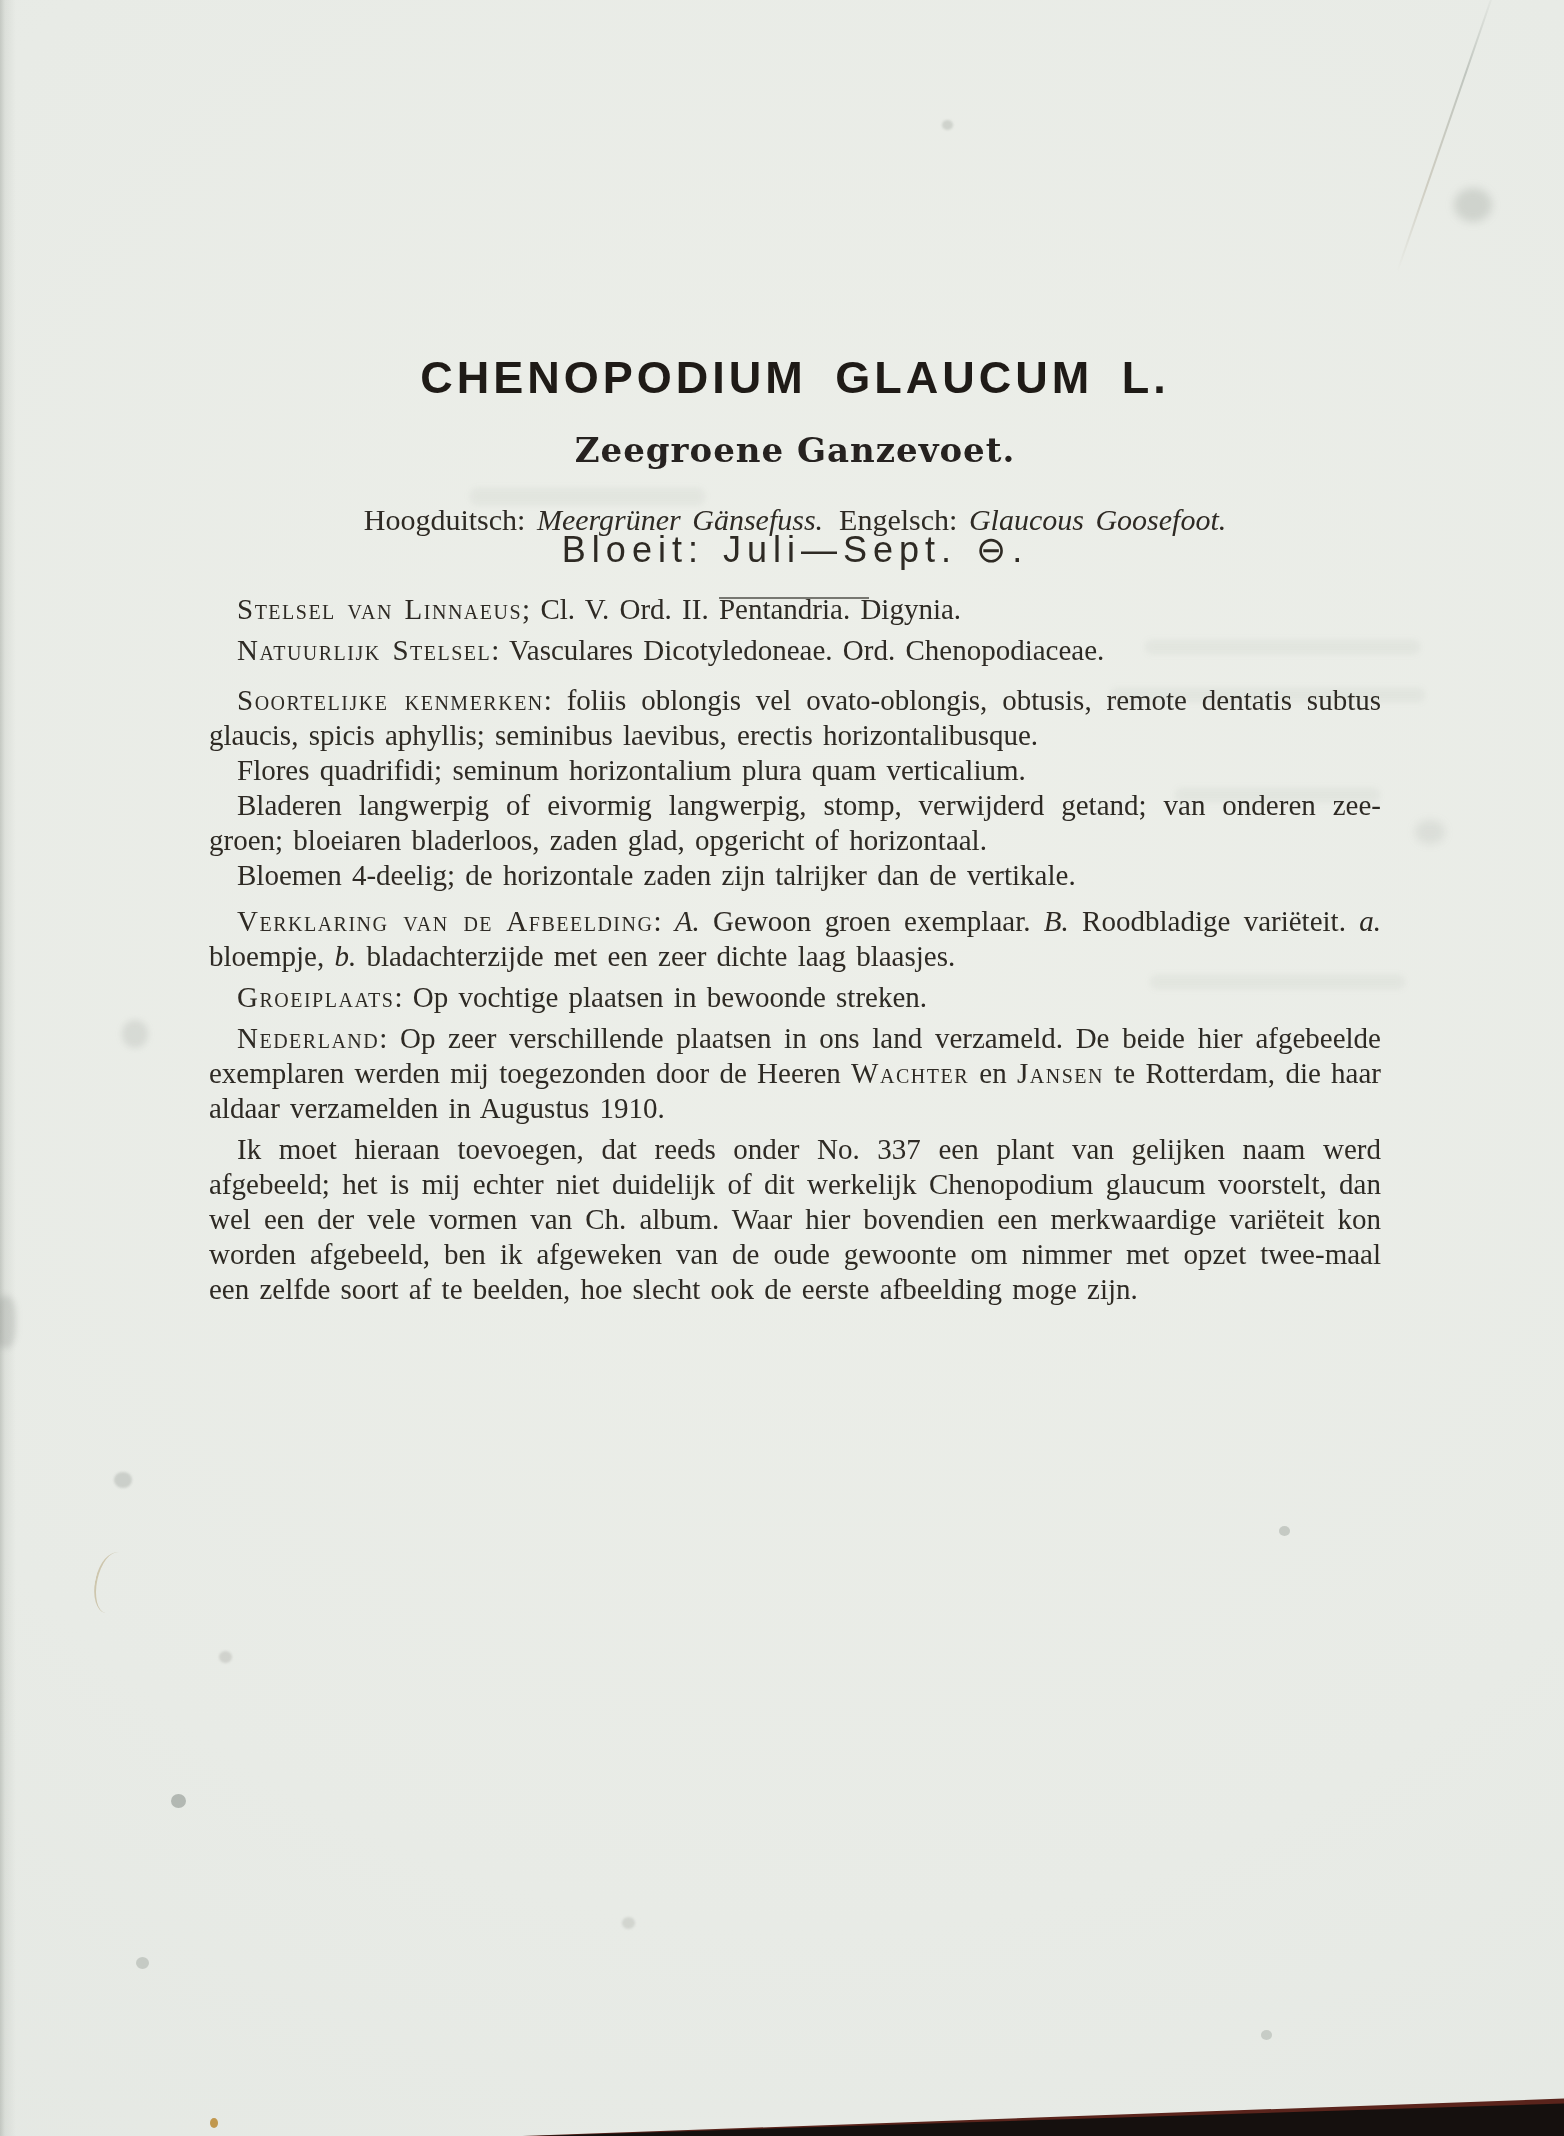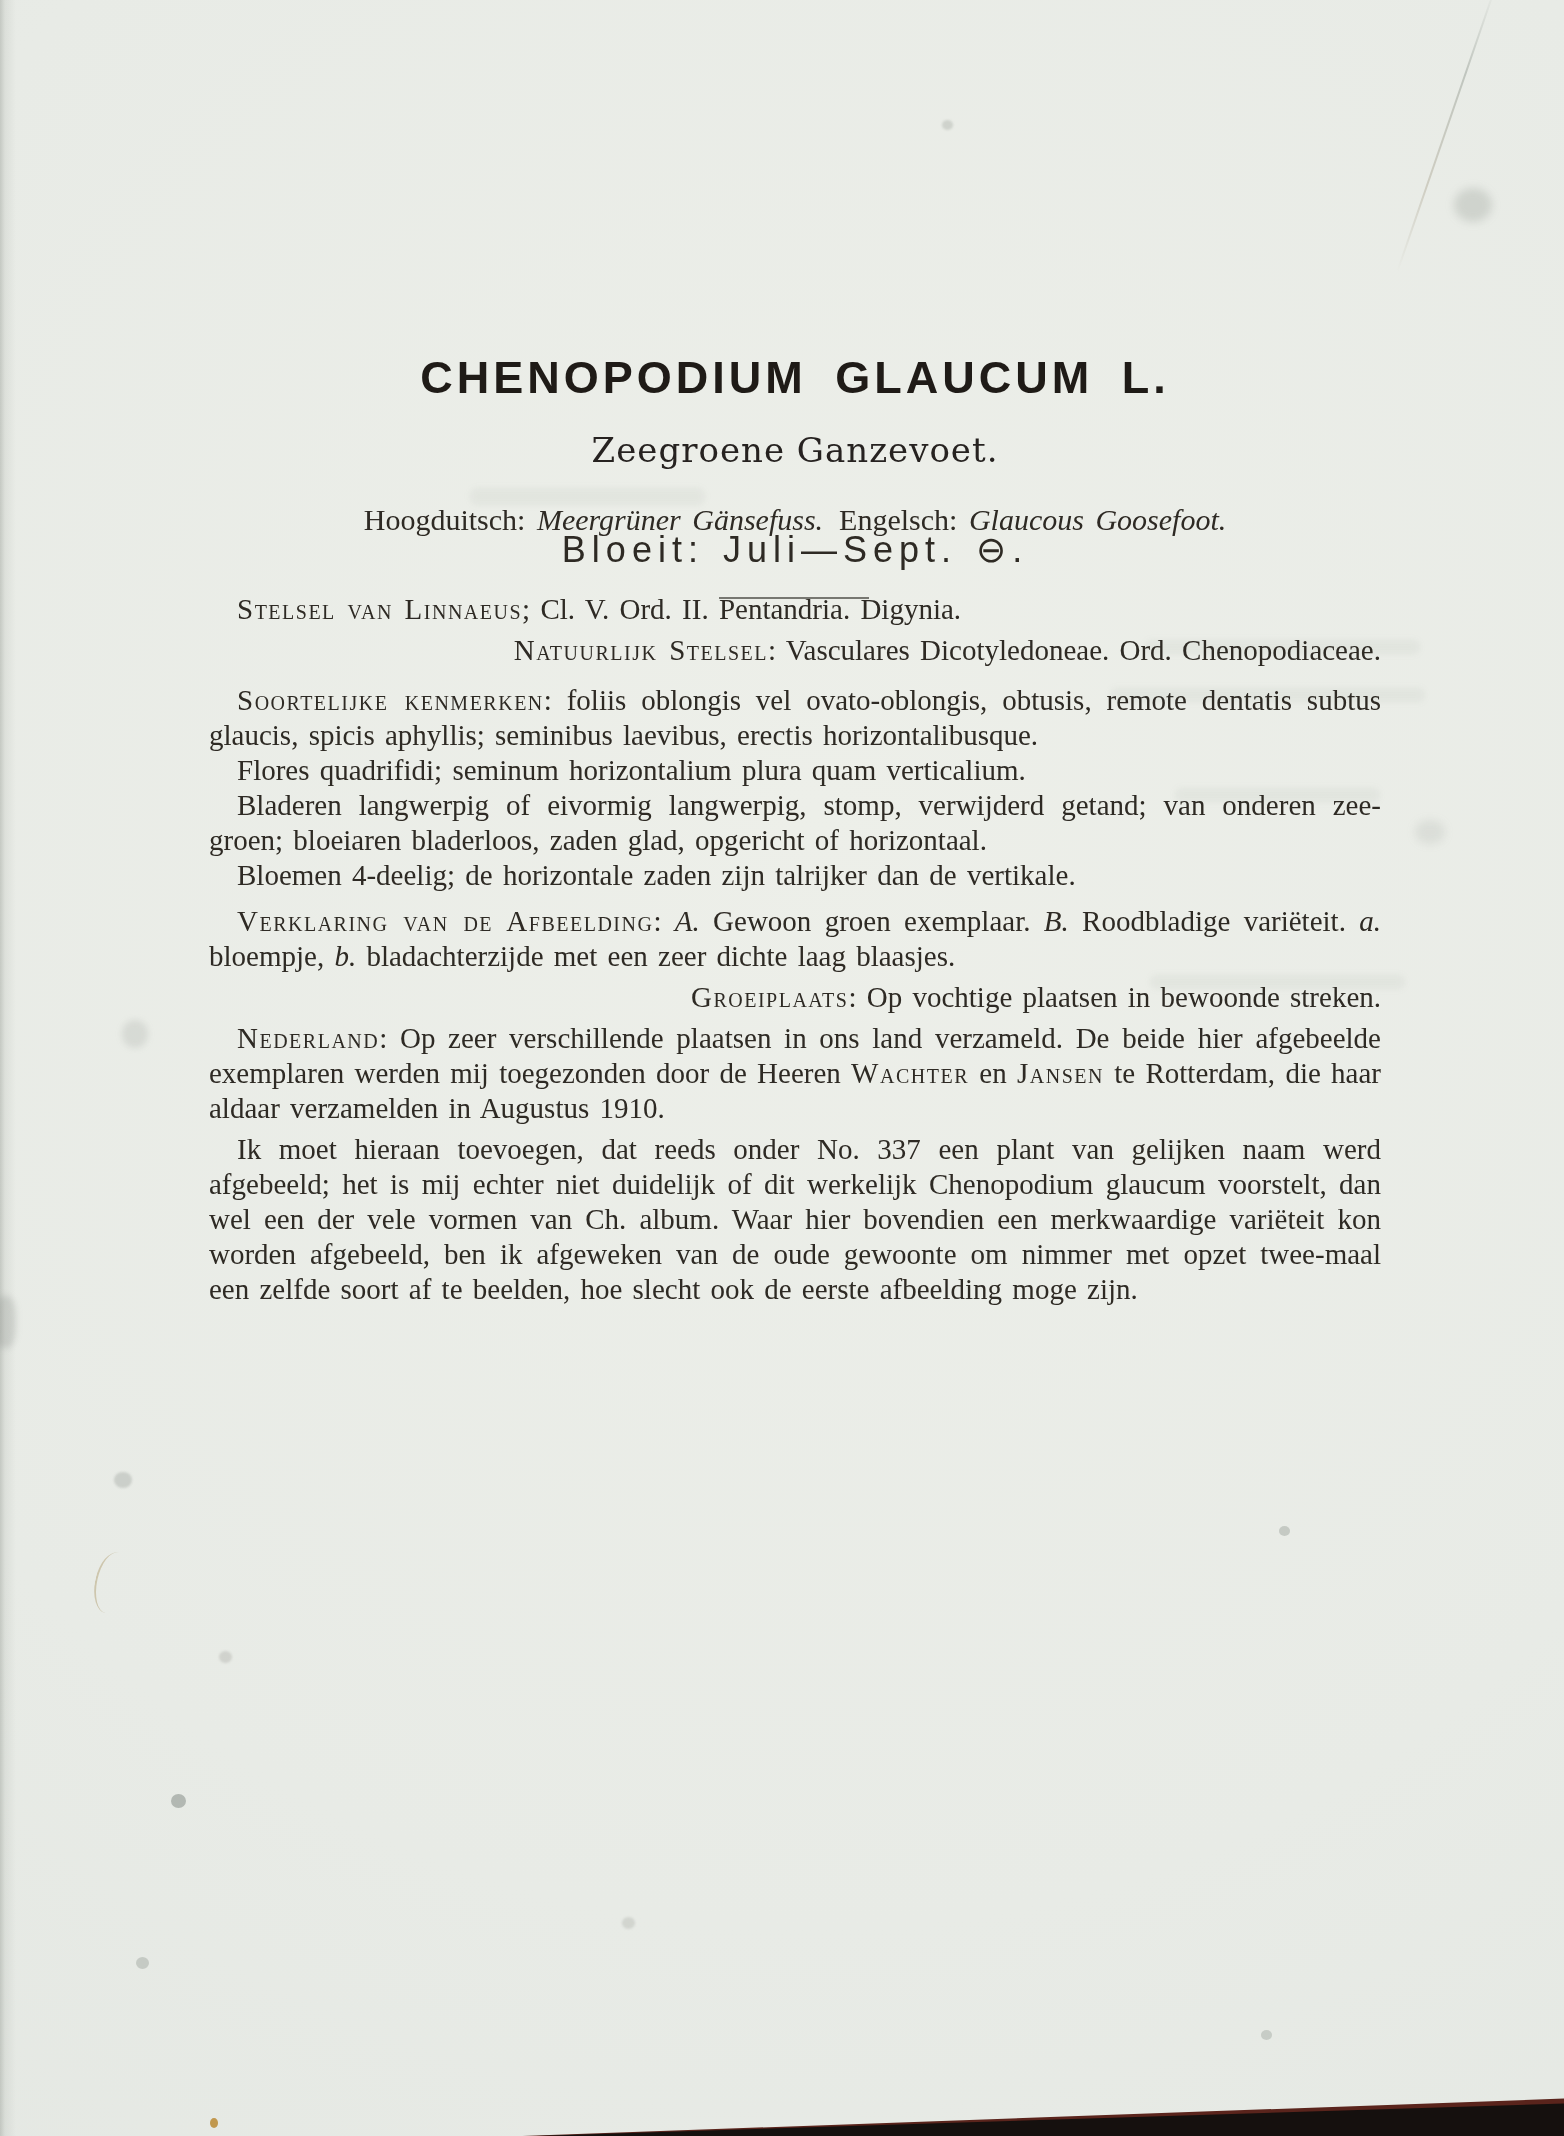--- a/index.html
+++ b/index.html
@@ -30,21 +30,21 @@
   .header{
     position:absolute;left:209px;width:1172px;top:355px;
     text-align:center;color:var(--title-ink);
   }
   .page-title{
     font-family:Liberation Sans, sans-serif;font-weight:bold;
     font-size:45px;line-height:45px;letter-spacing:4px;word-spacing:12px;
     color:#1f1b17;
   }
   .page-subtitle{
-    font-family:"DejaVu Serif", serif;font-weight:normal;
+    font-family:"DejaVu Serif", serif;font-weight:bold;
     font-size:34px;line-height:34px;letter-spacing:1px;
     margin-top:33px;color:#262220;
   }
   .language-line{
     font-family:"Liberation Serif", serif;
     font-size:30px;line-height:30px;margin-top:38px;color:var(--ink);
     word-spacing:4px;
   }
   .bloom-line{
     font-family:Liberation Sans, sans-serif;
@@ -57,21 +57,21 @@
   }
   .article{
     position:absolute;left:209px;width:1172px;top:592px;color:var(--ink);
   }
   .body-para{
     font-family:"Liberation Serif","DejaVu Serif", serif;
     font-size:29px;line-height:35px;
     margin:0;text-indent:28px;word-spacing:3px;
   }
   .body-para.justify{text-align:justify;}
-  .gap-s{margin-top:6px;text-align:right;}
+  .gap-s{margin-top:6px;}
   .gap-m{margin-top:11px;}
   .gap-l{margin-top:15px;}
   .seg-sc{font-variant:small-caps;letter-spacing:1.5px;}
   .seg-i{font-style:italic;}
   .seg-sp{margin-left:16px;}
   
   .stain{position:absolute;border-radius:50%;}
   .st-1{left:114px;top:1472px;width:18px;height:16px;background:rgba(148,154,148,0.35);filter:blur(1px);}
   .st-2{left:171px;top:1794px;width:15px;height:14px;background:rgba(126,134,128,0.5);filter:blur(0.5px);}
   .st-3{left:136px;top:1957px;width:13px;height:12px;background:rgba(148,154,148,0.4);filter:blur(0.5px);}

